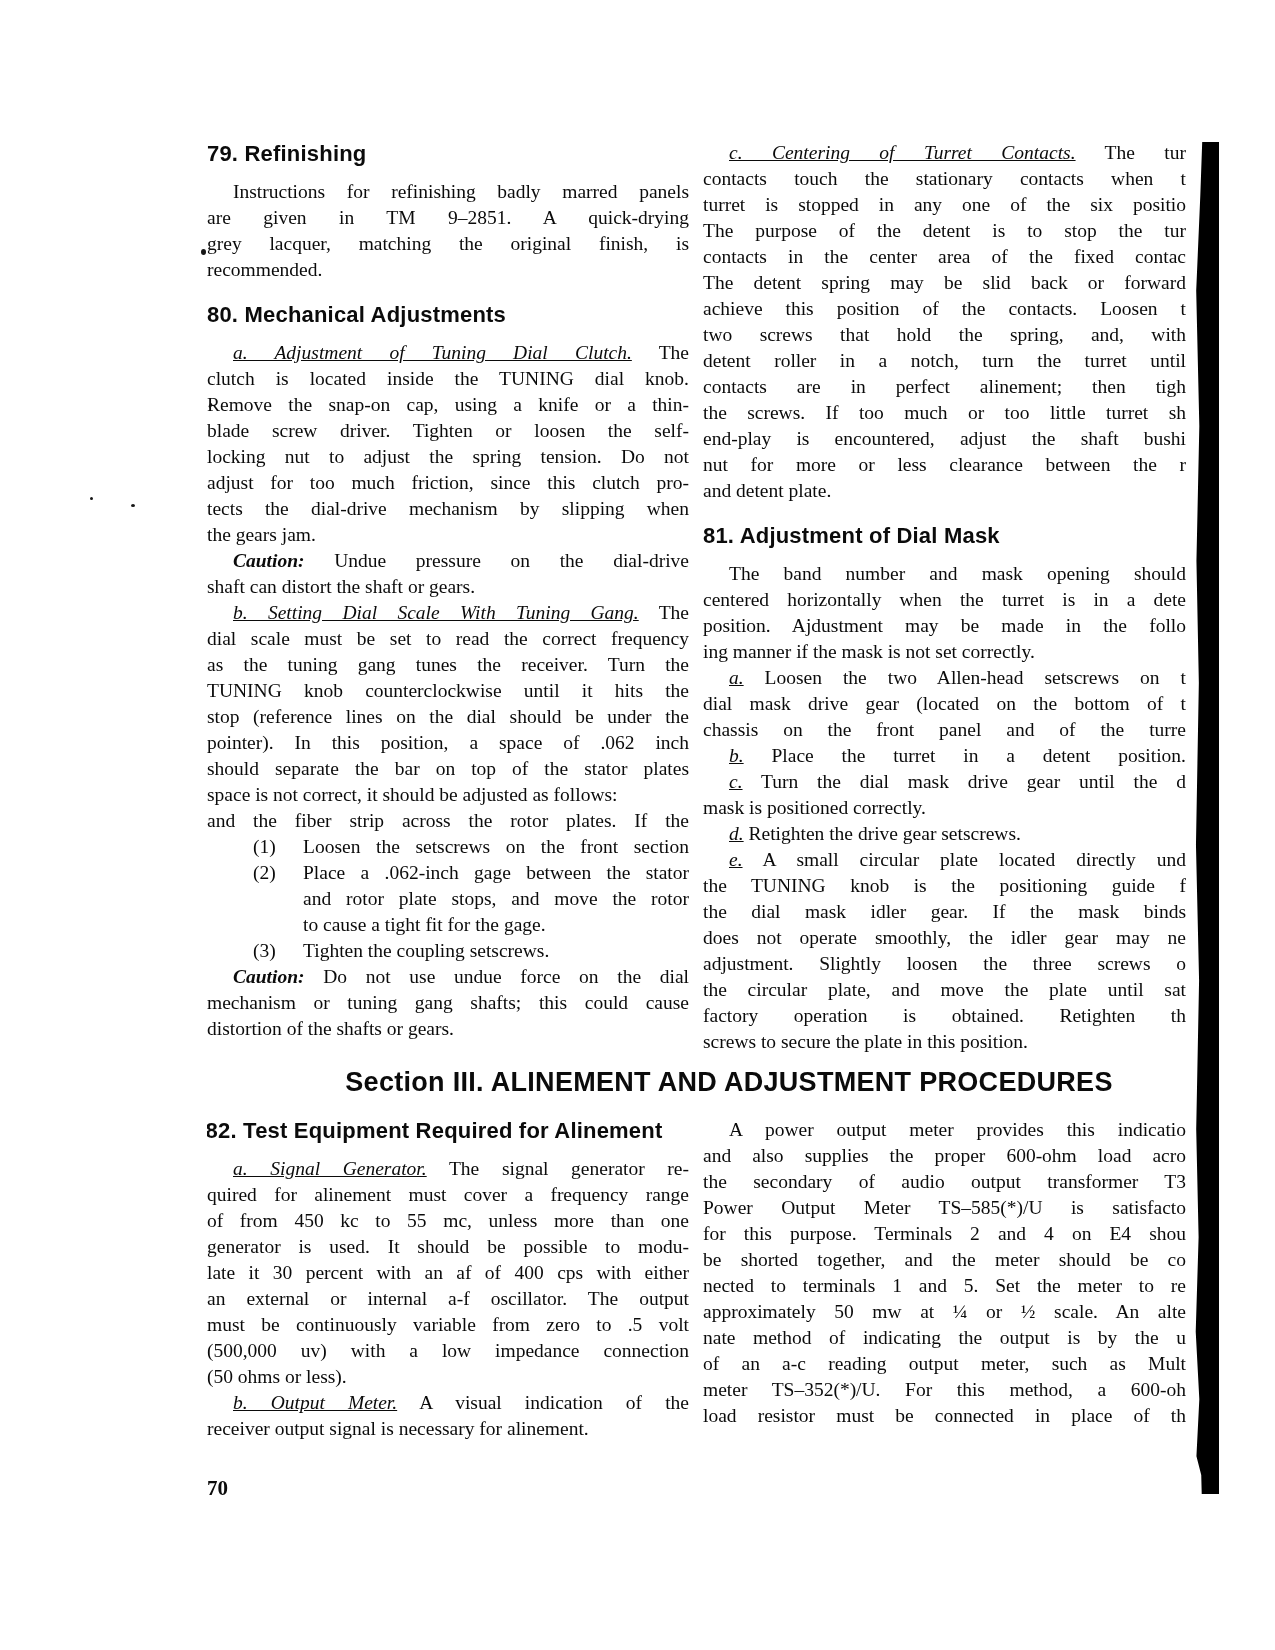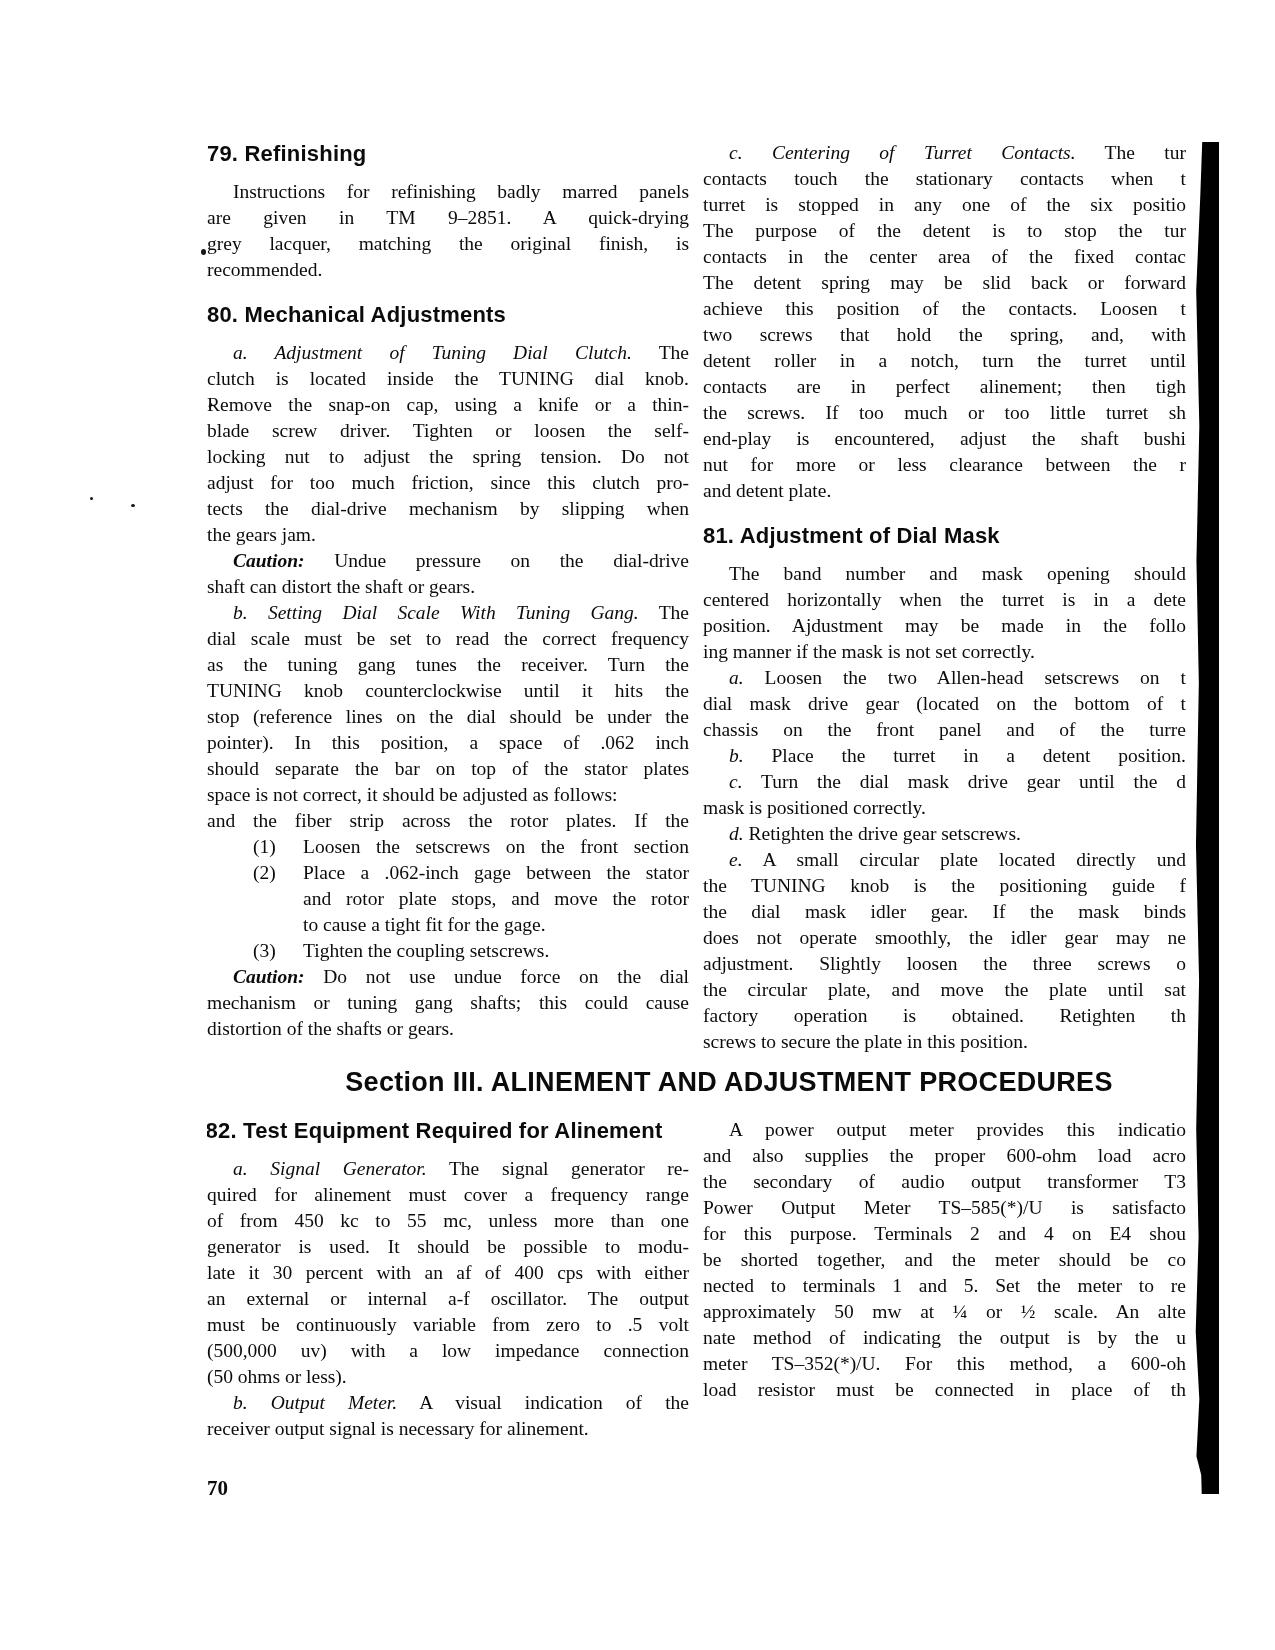--- a/index.html
+++ b/index.html
@@ -31,21 +31,21 @@
   .li .marker{position:absolute;left:46px;top:0;font-size:19.5px;line-height:26px;}
   .sec3{
     font-family:"Liberation Sans","DejaVu Sans",sans-serif;font-weight:700;
     font-size:27px;line-height:30px;margin:12px 0 20px 0;text-align:center;
     transform:translateX(28px);letter-spacing:0.3px;white-space:nowrap;
   }
   .pagenum{
     position:absolute;left:207px;top:1476px;font-weight:700;font-size:21px;
     font-family:"Liberation Serif",serif;
   }
-  .i{font-style:italic;}
+  .i{font-style:italic;text-decoration:underline;}
   .bi{font-style:italic;font-weight:700;}
   .scan-bar{
     position:absolute;left:1195px;top:142px;width:24px;height:1352px;background:#000;
     clip-path:polygon(30% 0%,100% 0%,100% 100%,28% 100%,26% 98.6%,6% 97.2%,18% 93%,3% 88%,
       15% 81%,5% 73%,17% 62%,4% 52%,16% 40%,6% 31%,18% 21%,5% 11%,22% 4%);
   }
   .speck{position:absolute;background:#161616;border-radius:50%;}
   .speck.s1{left:201px;top:249px;width:5px;height:6px;}
   .speck.s2{left:209px;top:403px;width:3px;height:5px;transform:rotate(35deg);}
   .speck.s3{left:90px;top:497px;width:3px;height:3px;}
@@ -186,20 +186,21 @@
           <div class="para">
             <div class="line first">A power output meter provides this indicatio</div>
             <div class="line">and also supplies the proper 600-ohm load acro</div>
             <div class="line">the secondary of audio output transformer T3</div>
             <div class="line">Power Output Meter TS–585(*)/U is satisfacto</div>
             <div class="line">for this purpose. Terminals 2 and 4 on E4 shou</div>
             <div class="line">be shorted together, and the meter should be co</div>
             <div class="line">nected to terminals 1 and 5. Set the meter to re</div>
             <div class="line">approximately 50 mw at ¼ or ½ scale. An alte</div>
             <div class="line">nate method of indicating the output is by the u</div>
+            <div class="line">of an a-c reading output meter, such as Mult</div>
             <div class="line">meter TS–352(*)/U. For this method, a 600-oh</div>
             <div class="line">load resistor must be connected in place of th</div>
           </div>
         </div>
     </div>
   </div>
 
   <div class="pagenum">70</div>
 
   <div class="scan-bar"></div>

